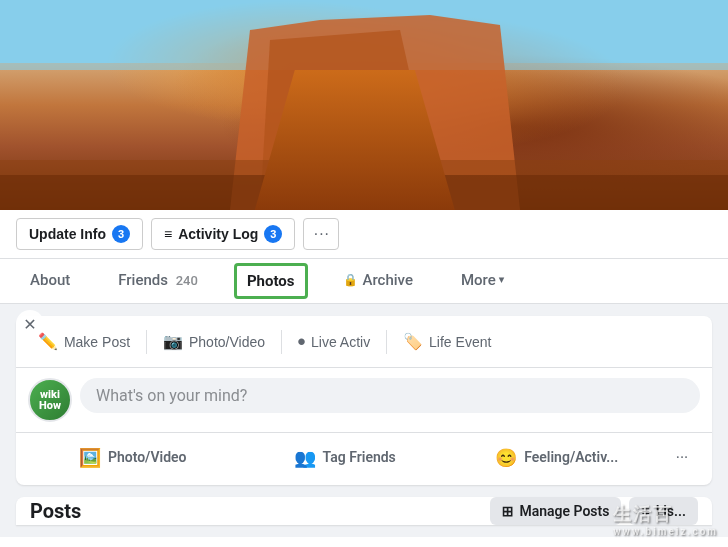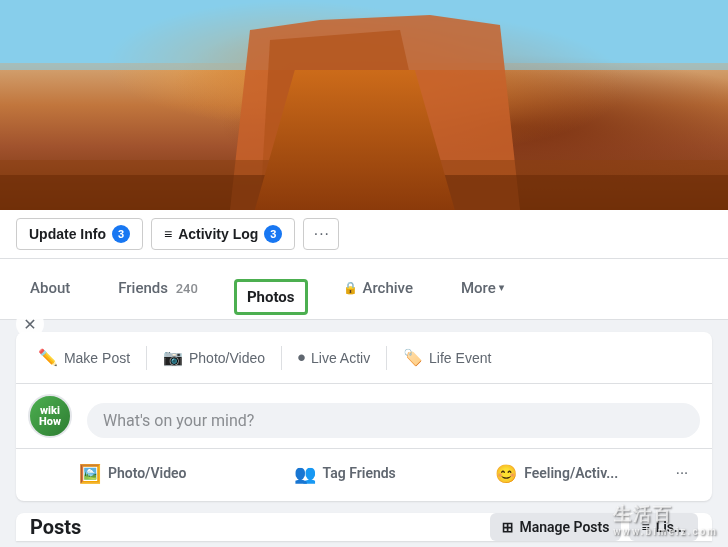--- a/index.html
+++ b/index.html
@@ -167,21 +167,20 @@
 
     .nav-tab-photos-highlight {
       border: 3px solid #4CAF50;
       border-radius: 4px;
       padding: 6px 10px;
       font-size: 15px;
       font-weight: 700;
       color: #1c1e21;
       cursor: pointer;
       background: #fff;
-      margin-top: 16px;
     }
 
     .nav-tab-archive {
       display: flex;
       align-items: center;
       gap: 4px;
     }
 
     .lock-icon {
       font-size: 12px;
@@ -235,22 +234,22 @@
 
     .divider-v {
       width: 1px;
       height: 24px;
       background: #dddfe2;
       margin: 0 2px;
     }
 
     .post-input-area {
       display: flex;
-      align-items: flex-end;
-      gap: 15px;
+      align-items: flex-start;
+      gap: 8px;
       padding: 10px 12px;
     }
 
     .avatar-wikihow {
       width: 44px;
       height: 44px;
       border-radius: 50%;
       background: linear-gradient(135deg, #4caf50, #2e7d32);
       display: flex;
       align-items: center;

